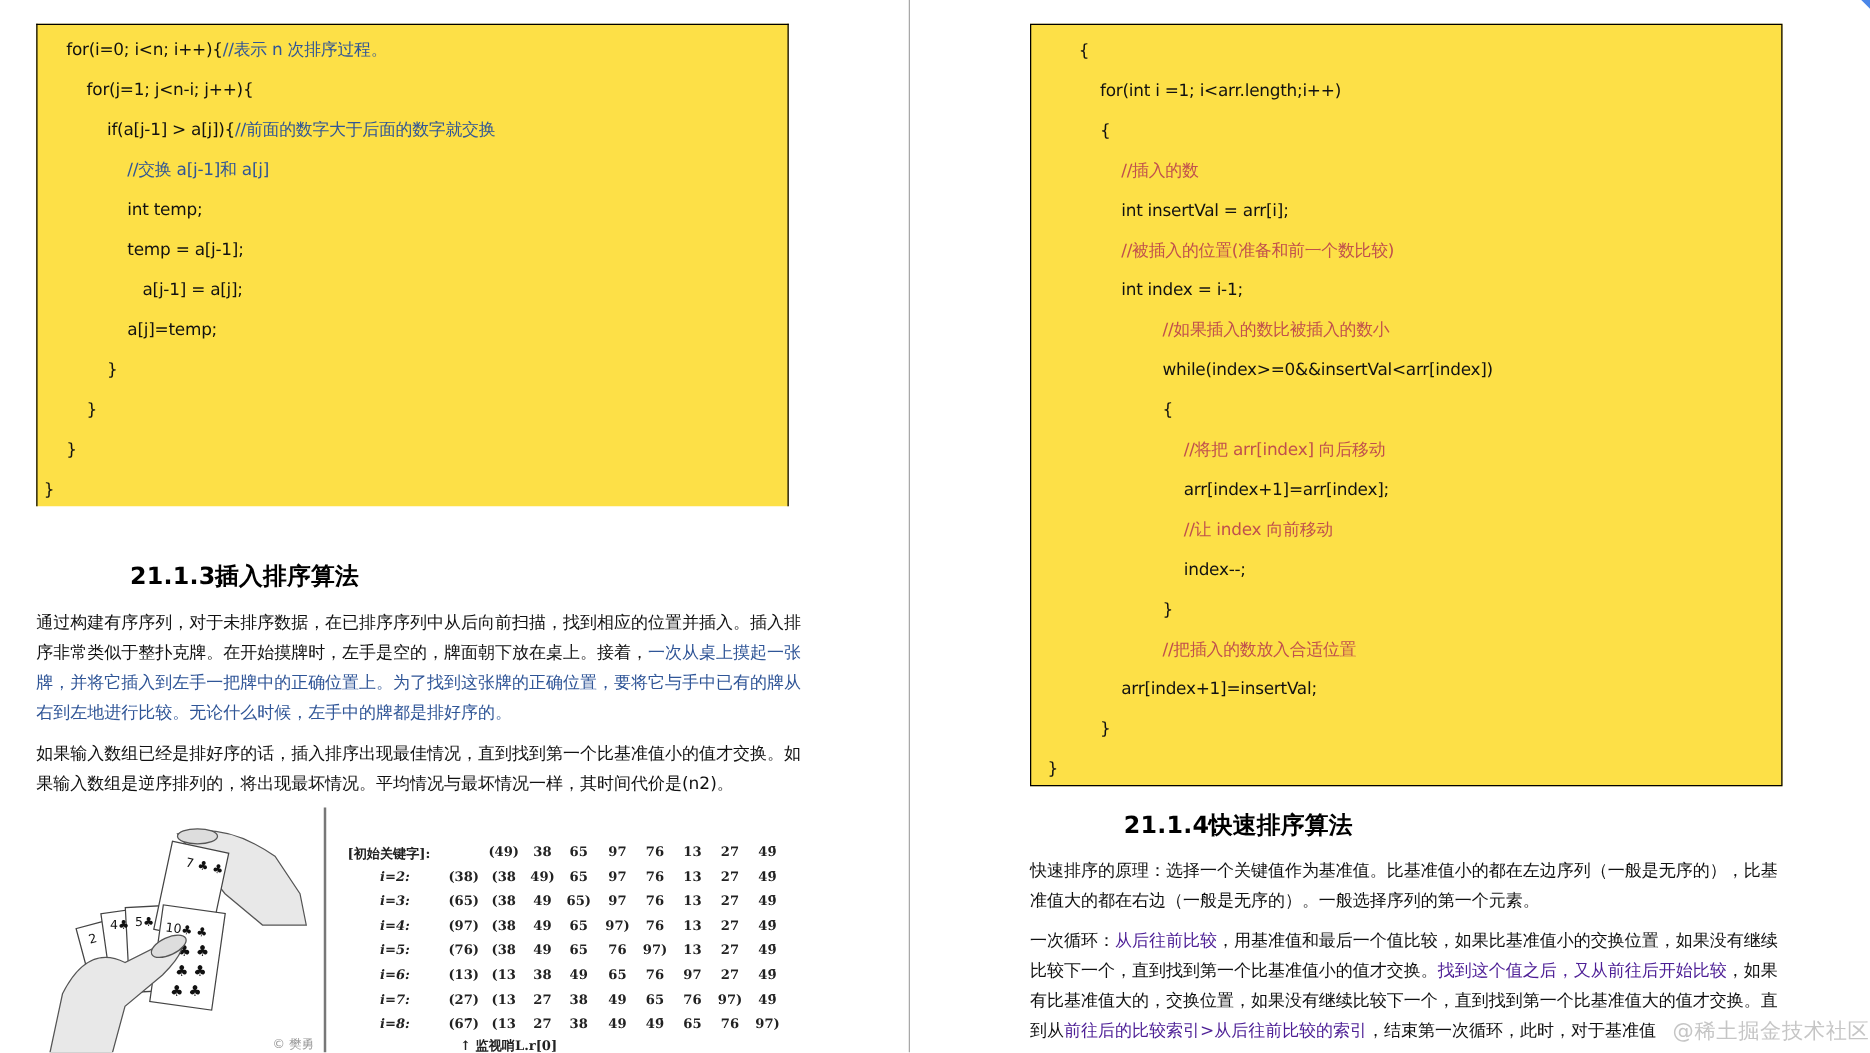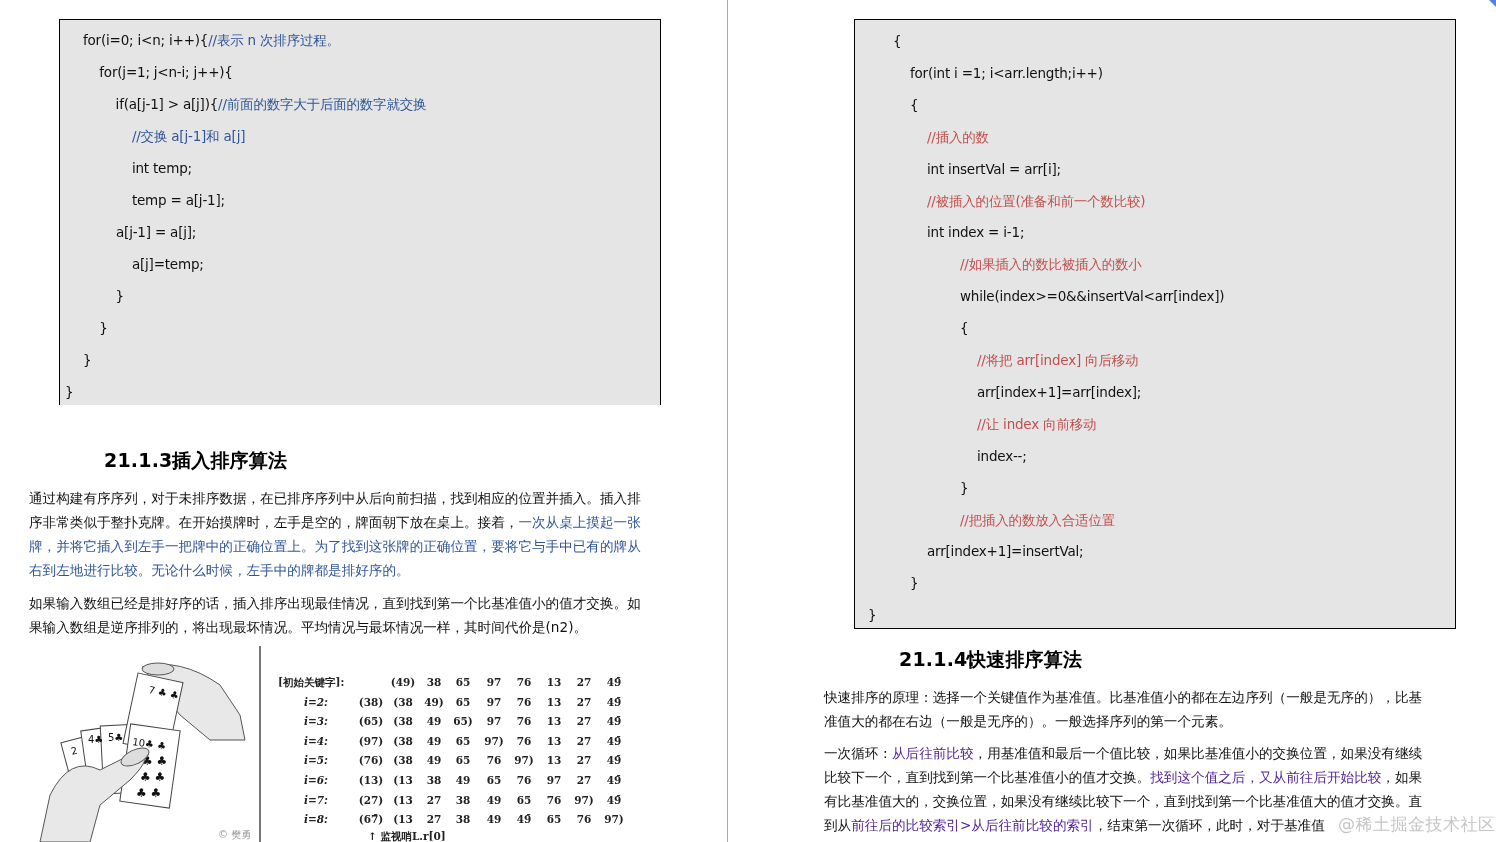--- a/index.html
+++ b/index.html
@@ -3,21 +3,21 @@
 <meta charset="utf-8">
 <style>
   * { margin: 0; padding: 0; box-sizing: border-box; }
   html, body { width: 1496px; height: 842px; overflow: hidden; background: #ffffff; }
   body { position: relative; font-family: "DejaVu Sans", "Liberation Sans", sans-serif; color: #111; }
 
   .page-divider { position: absolute; left: 727px; top: 0; width: 1px; height: 842px; background: #a8a8a8; }
   .corner-mark { position: absolute; right: 0; top: 0; width: 0; height: 0;
     border-top: 7px solid #4a86e8; border-left: 7px solid transparent; }
 
-  .codebox { position: absolute; border: 1.5px solid #000; background: #e5e5e5; margin-left: 30px; }
+  .codebox { position: absolute; border: 1.5px solid #000; background: #fde047; }
   .codebox.left { left: 29px; top: 19px; width: 602px; height: 386px; border-bottom: none; }
   .codebox.right { left: 824px; top: 19px; width: 602px; height: 610px; }
 
   .code-line { position: absolute; font-size: 13.5px; line-height: 18px; white-space: pre; color: #111; letter-spacing: -0.2px; }
   .comment-blue { color: #2f5597; }
   .comment-red { color: #c0504d; }
 
   .heading { position: absolute; font-size: 19px; font-weight: bold; color: #000; letter-spacing: 0.2px; }
   .heading .num { display: inline-block; width: 68px; }
 
@@ -44,21 +44,21 @@
 <div class="page-divider"></div>
 <div class="corner-mark"></div>
 
 <div class="codebox left" id="leftCode">
     <div class="code-line" style="left: 23px; top: 11px;"><span>for(i=0; i&lt;n; i++){</span><span class="comment-blue">//表示 n 次排序过程。</span></div>
     <div class="code-line" style="left: 39.3px; top: 43px;"><span>for(j=1; j&lt;n-i; j++){</span></div>
     <div class="code-line" style="left: 55.6px; top: 75px;"><span>if(a[j-1] &gt; a[j]){</span><span class="comment-blue">//前面的数字大于后面的数字就交换</span></div>
     <div class="code-line" style="left: 71.9px; top: 107px;"><span class="comment-blue">//交换 a[j-1]和 a[j]</span></div>
     <div class="code-line" style="left: 71.9px; top: 139px;"><span>int temp;</span></div>
     <div class="code-line" style="left: 71.9px; top: 171px;"><span>temp = a[j-1];</span></div>
-    <div class="code-line" style="left: 56px; top: 203px; text-align: center;"><span>a[j-1] = a[j];</span></div>
+    <div class="code-line" style="left: 84px; top: 203px; text-align: center;"><span>a[j-1] = a[j];</span></div>
     <div class="code-line" style="left: 71.9px; top: 235px;"><span>a[j]=temp;</span></div>
     <div class="code-line" style="left: 55.6px; top: 267px;"><span>}</span></div>
     <div class="code-line" style="left: 39.3px; top: 299px;"><span>}</span></div>
     <div class="code-line" style="left: 23px; top: 331px;"><span>}</span></div>
     <div class="code-line" style="left: 5px; top: 363px;"><span>}</span></div>
   </div>
 
 <div class="heading" style="left:104px; top:448px;">
   <span class="num">21.1.3.</span><span>插入排序算法</span>
 </div>

